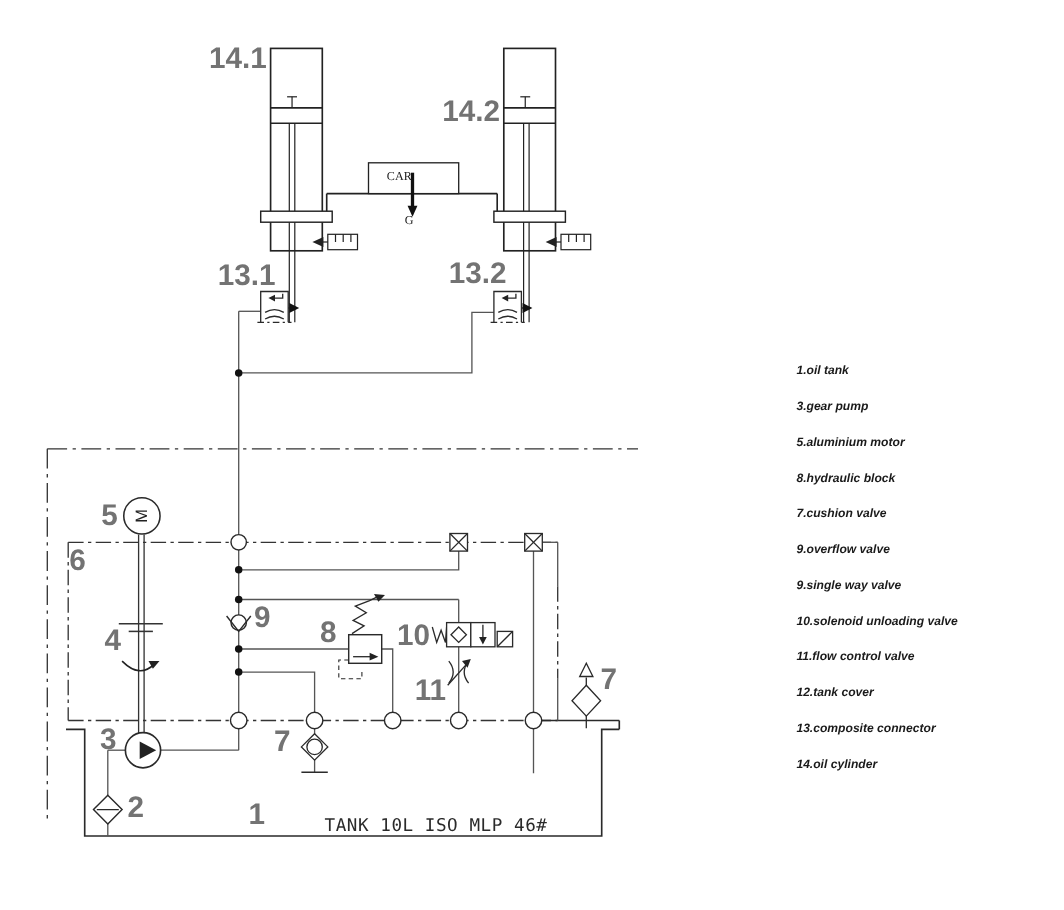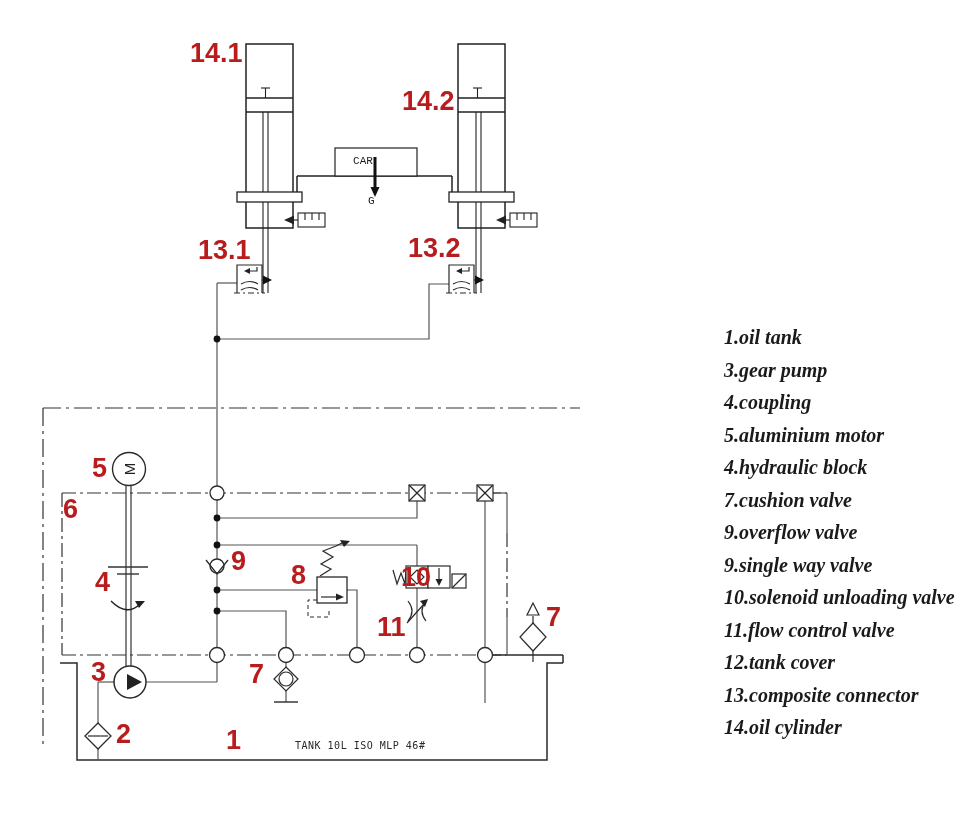--- a/index.html
+++ b/index.html
@@ -1,28 +1,28 @@
 <!DOCTYPE html>
 <html><head>
 <meta charset="utf-8">
 <style>
   html,body{margin:0;padding:0;background:#ffffff;}
   #stage{position:relative;width:967px;height:827px;background:#fff;overflow:hidden;
          font-family:"Liberation Sans",sans-serif;}
   svg{position:absolute;left:0;top:0;}
-  .lbl{position:absolute;color:#b91c1c;font-size:27px;font-weight:600;
+  .lbl{position:absolute;color:#737373;font-size:27px;font-weight:600;
        font-family:"Liberation Sans",sans-serif;line-height:1;white-space:nowrap;}
-  .lbl-sm{position:absolute;color:#1b1b1b;font-family:Liberation Mono, monospace;
+  .lbl-sm{position:absolute;color:#1b1b1b;font-family:Liberation Serif, serif;
           line-height:1;white-space:nowrap;}
   .legend{position:absolute;left:724px;top:321px;color:#1a1a1a;
-          font-family:Liberation Serif, serif;font-style:italic;font-weight:600;
-          font-size:20px;}
+          font-family:Liberation Sans, sans-serif;font-style:italic;font-weight:600;
+          font-size:11px;}
   .legend .item{height:32.5px;line-height:32.5px;white-space:nowrap;}
   .tankspec{position:absolute;left:295px;top:740px;color:#2a2a2a;
-            font-family:"DejaVu Sans Mono",monospace;font-size:10px;letter-spacing:.5px;text-align:right;}
+            font-family:"DejaVu Sans Mono",monospace;font-size:16px;letter-spacing:.5px;text-align:right;}
 </style>
 </head>
 <body>
 
 <div id="stage">
 
 <svg width="967" height="827" viewBox="0 0 967 827">
 
   <g stroke="#333" stroke-width="1.2" fill="none" stroke-dasharray="18 5 3 5">
     <line x1="43" y1="408" x2="580" y2="408"></line>
@@ -242,34 +242,33 @@
 <div class="lbl" style="left:408px;top:235px;">13.2</div>
 <div class="lbl" style="left:92px;top:455px;">5</div>
 <div class="lbl" style="left:63px;top:496px;">6</div>
 <div class="lbl" style="left:95px;top:569px;">4</div>
 <div class="lbl" style="left:91px;top:659px;">3</div>
 <div class="lbl" style="left:116px;top:721px;">2</div>
 <div class="lbl" style="left:226px;top:727px;">1</div>
 <div class="lbl" style="left:249px;top:661px;">7</div>
 <div class="lbl" style="left:291px;top:562px;">8</div>
 <div class="lbl" style="left:231px;top:548px;">9</div>
-<div class="lbl" style="left:361px;top:564px;margin-left:40px;">10</div>
+<div class="lbl" style="left:361px;top:564px;">10</div>
 <div class="lbl" style="left:377px;top:614px;">11</div>
 <div class="lbl" style="left:546px;top:604px;">7</div>
 
 <div class="lbl-sm" style="left:335px;top:156px;width:56px;text-align:center;font-size:11px;">CAR</div>
 <div class="lbl-sm" style="left:368px;top:196px;font-size:11px;">G</div>
 <div class="tankspec">TANK 10L  ISO MLP 46#</div>
 
 <div class="legend">
   <div class="item">1.oil tank</div>
   <div class="item">3.gear pump</div>
-  <div class="item">4.coupling</div>
   <div class="item">5.aluminium motor</div>
-  <div class="item">4.hydraulic block</div>
+  <div class="item">8.hydraulic block</div>
   <div class="item">7.cushion valve</div>
   <div class="item">9.overflow valve</div>
   <div class="item">9.single way valve</div>
   <div class="item">10.solenoid unloading valve</div>
   <div class="item">11.flow control valve</div>
   <div class="item">12.tank cover</div>
   <div class="item">13.composite connector</div>
   <div class="item">14.oil cylinder</div>
 </div>
 

